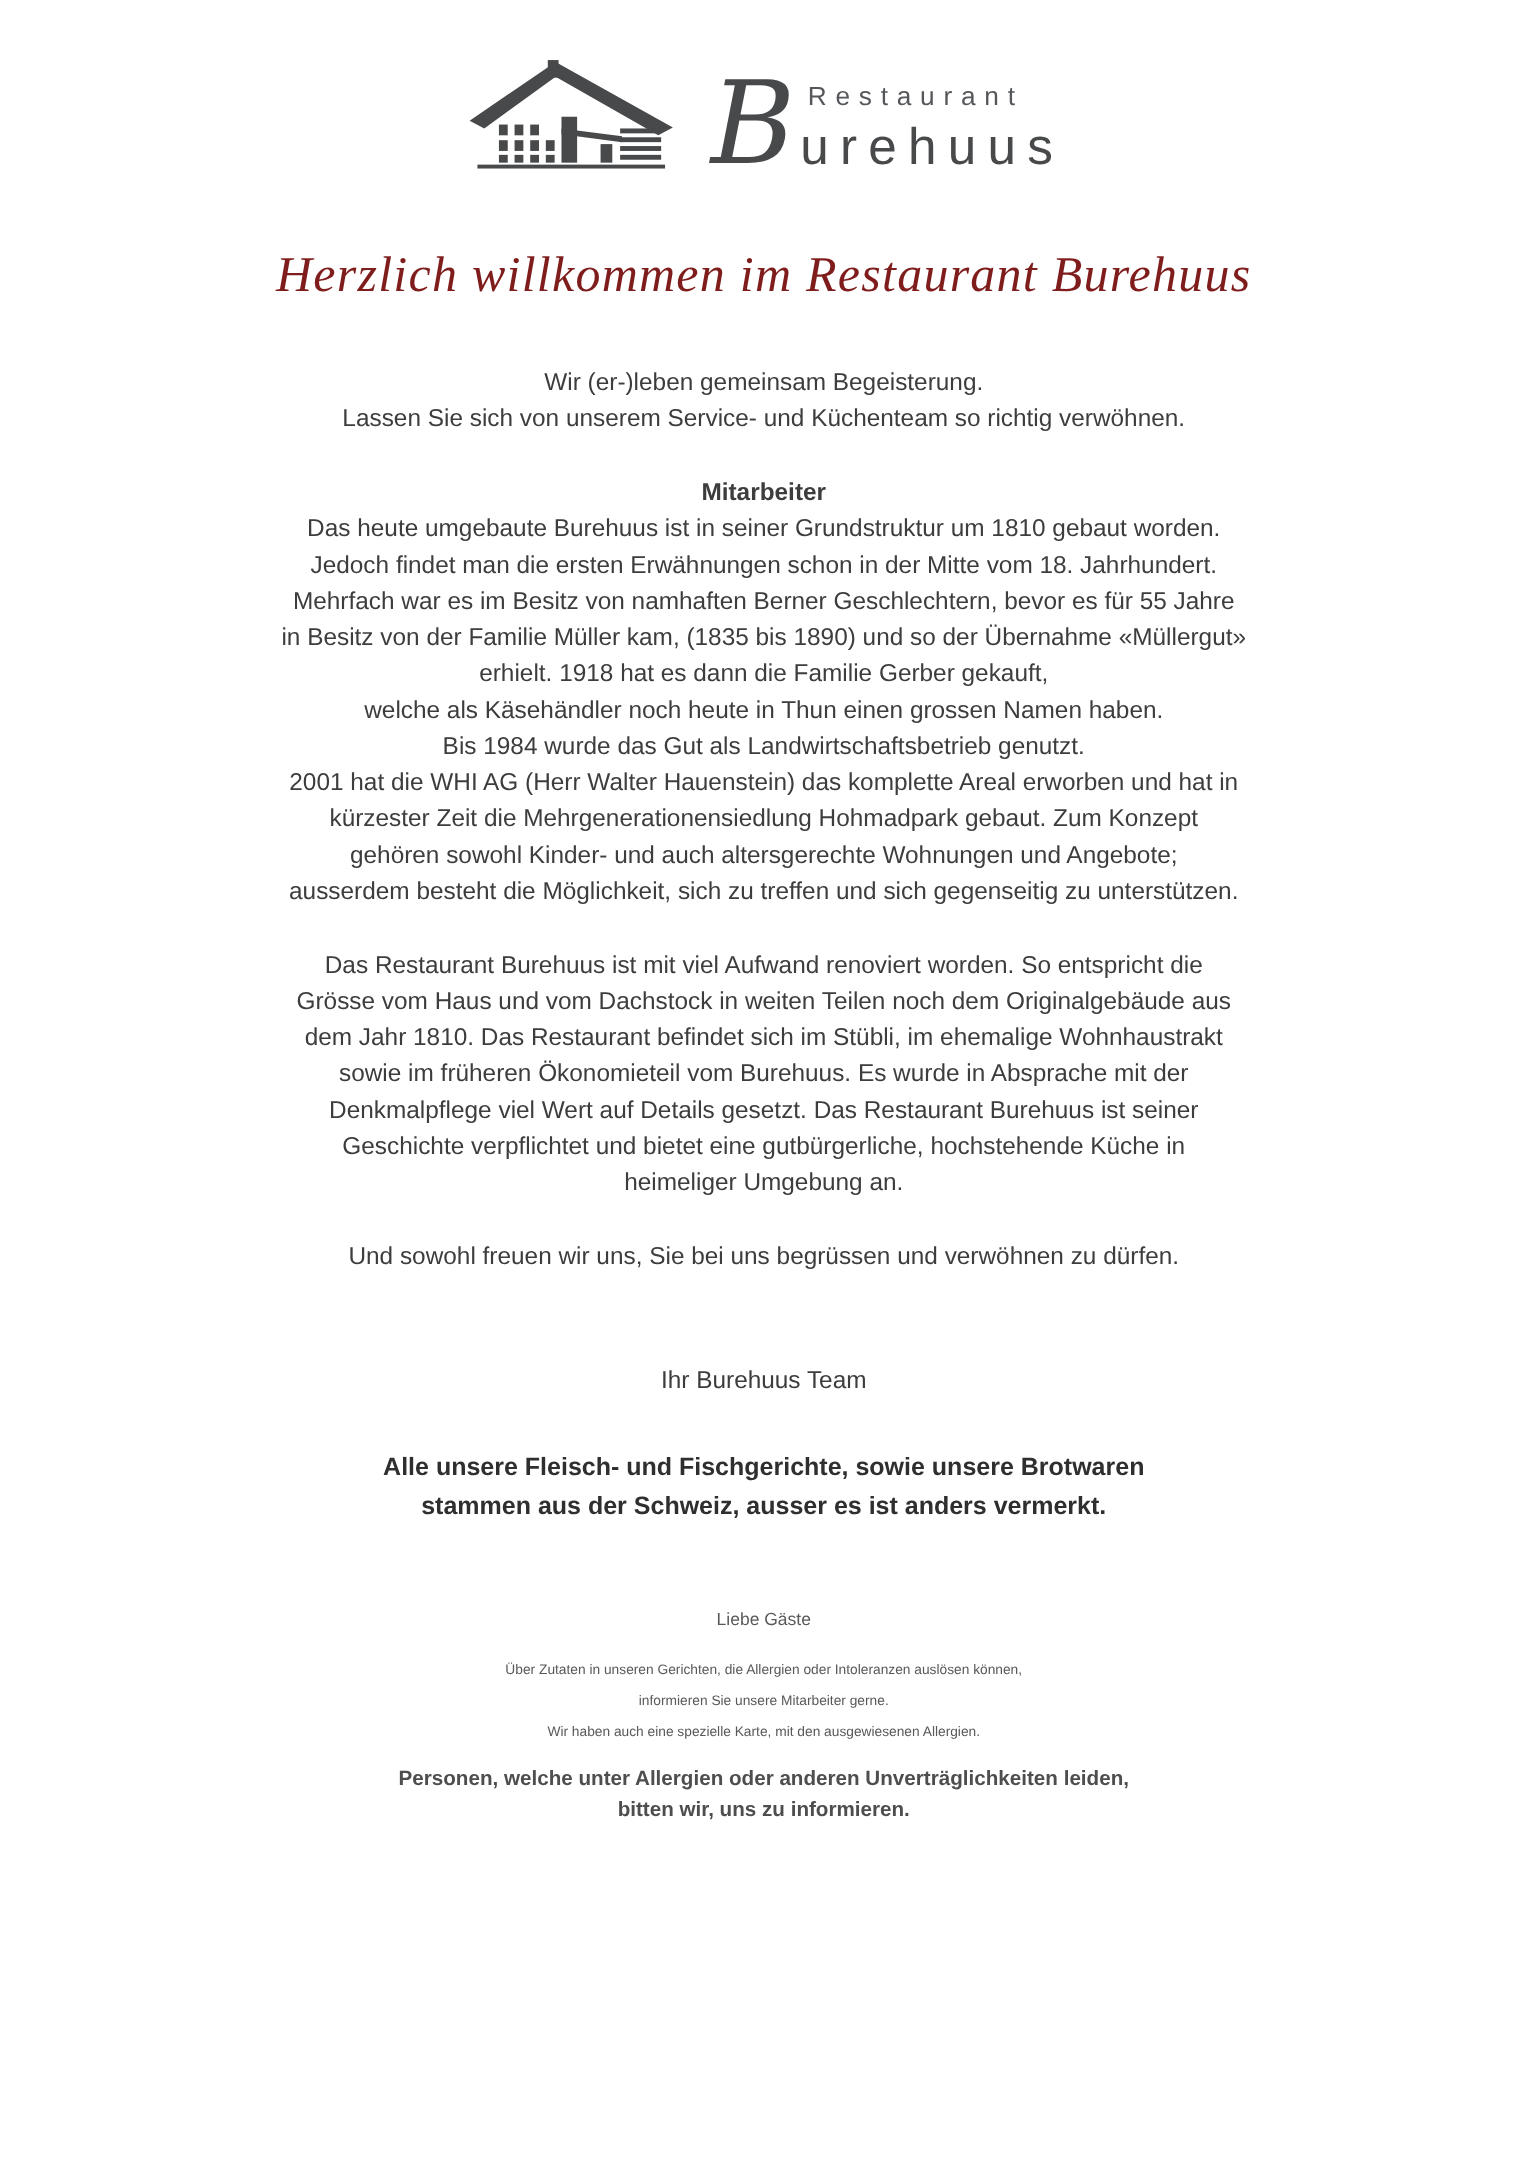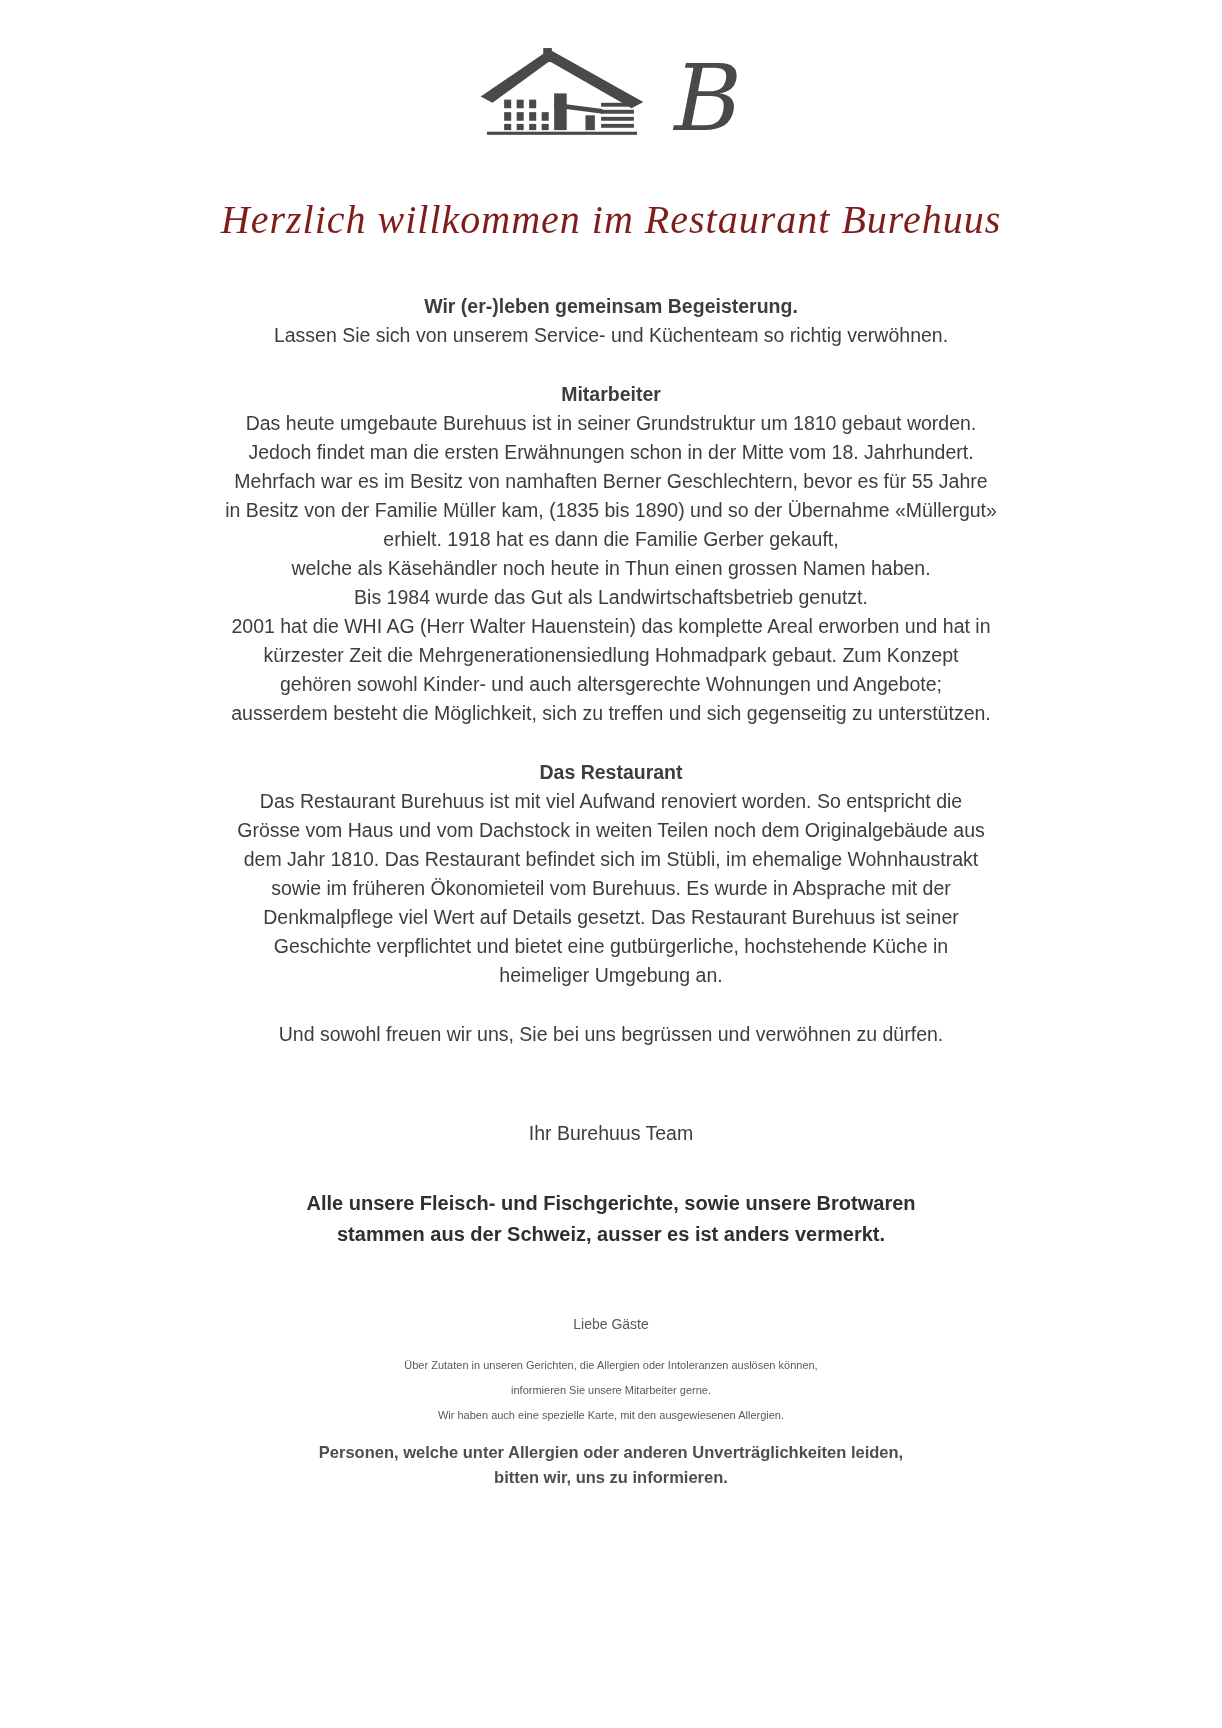--- a/index.html
+++ b/index.html
@@ -66,21 +66,21 @@
     line-height:60px;
     color:#7f1d1d;
     letter-spacing:1px;
   }
   
   .body-line{
     font-size:19.5px;
     line-height:29px;
     white-space:pre-line;
   }
-  .bold{font-weight:bold;}
+  .bold{font-weight:normal;}
   .intro{margin-top:42px;}
   .section{margin-top:30px;}
   .section-title{
     font-weight:bold;
     font-size:19.5px;
     line-height:29px;
     margin:0;
   }
   .closing-invitation{margin-top:30px;}
   .closing-signature{margin-top:70px;}
@@ -144,20 +144,24 @@
         <rect x="160" y="70" width="42" height="5"></rect>
         <rect x="160" y="79" width="42" height="5"></rect>
         <rect x="160" y="88" width="42" height="5"></rect>
         <rect x="160" y="97" width="42" height="5"></rect>
 
         <rect x="14" y="107" width="192" height="4"></rect>
       </g>
     </svg>
     <div class="wordmark">
       <span class="script-b">B</span>
+      <span class="wordmark-text">
+        <span class="brand-top">Restaurant</span>
+        <span class="brand-name">urehuus</span>
+      </span>
     </div>
   </header>
 
   <h1 class="welcome">Herzlich willkommen im Restaurant Burehuus</h1>
 
   <div class="intro">
     <div class="body-line bold">Wir (er-)leben gemeinsam Begeisterung.</div>
     <div class="body-line">Lassen Sie sich von unserem Service- und Küchenteam so richtig verwöhnen.</div>
   </div>
 
@@ -170,21 +174,20 @@
 erhielt. 1918 hat es dann die Familie Gerber gekauft,
 welche als Käsehändler noch heute in Thun einen grossen Namen haben.
 Bis 1984 wurde das Gut als Landwirtschaftsbetrieb genutzt.
 2001 hat die WHI AG (Herr Walter Hauenstein) das komplette Areal erworben und hat in
 kürzester Zeit die Mehrgenerationensiedlung Hohmadpark gebaut. Zum Konzept
 gehören sowohl Kinder- und auch altersgerechte Wohnungen und Angebote;
 ausserdem besteht die Möglichkeit, sich zu treffen und sich gegenseitig zu unterstützen.</div>
   </section>
 
   <section class="section">
-    <h2 class="section-title">Das Restaurant</h2>
     <div class="body-line">Das Restaurant Burehuus ist mit viel Aufwand renoviert worden. So entspricht die
 Grösse vom Haus und vom Dachstock in weiten Teilen noch dem Originalgebäude aus
 dem Jahr 1810. Das Restaurant befindet sich im Stübli, im ehemalige Wohnhaustrakt
 sowie im früheren Ökonomieteil vom Burehuus. Es wurde in Absprache mit der
 Denkmalpflege viel Wert auf Details gesetzt. Das Restaurant Burehuus ist seiner
 Geschichte verpflichtet und bietet eine gutbürgerliche, hochstehende Küche in
 heimeliger Umgebung an.</div>
   </section>
 
   <div class="body-line closing-invitation">Und sowohl freuen wir uns, Sie bei uns begrüssen und verwöhnen zu dürfen.</div>

